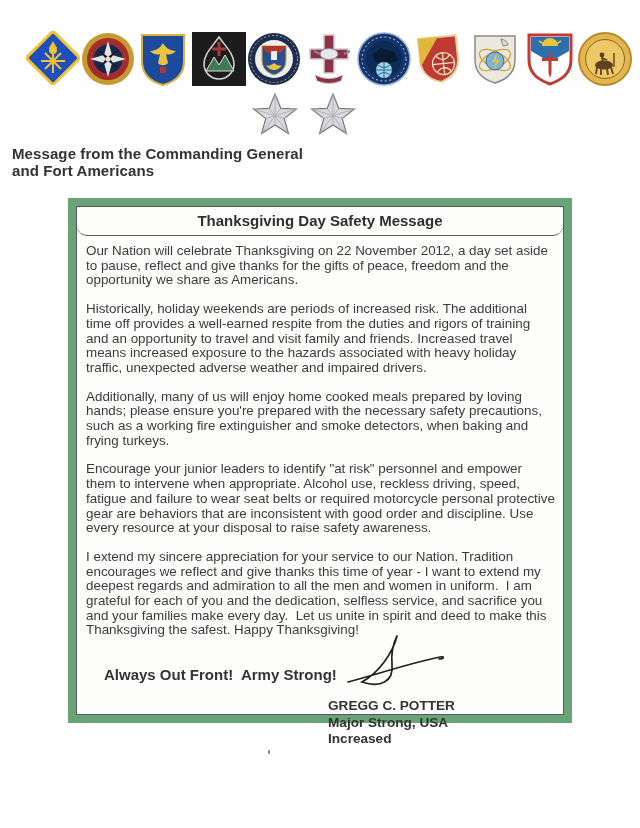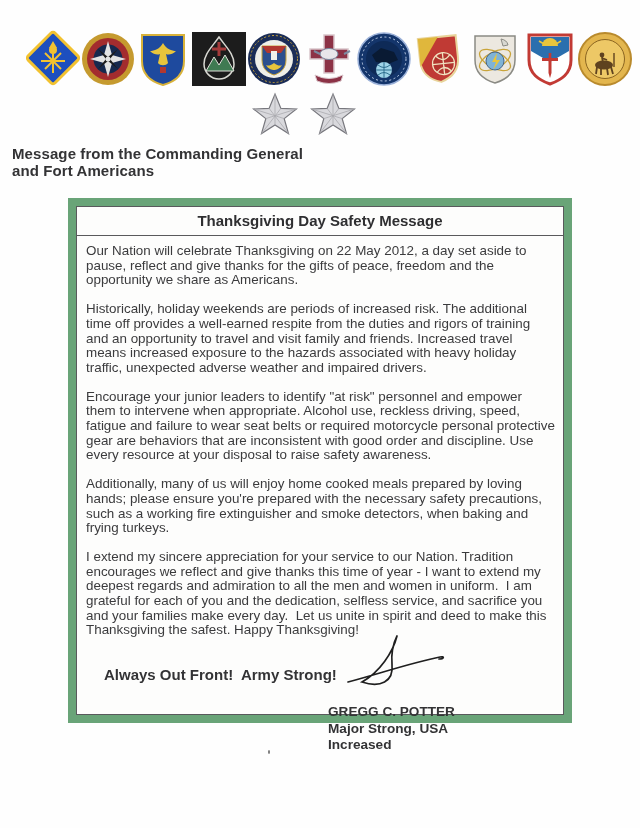--- a/index.html
+++ b/index.html
@@ -38,37 +38,37 @@
   }
   #message-inner{
     box-sizing:border-box;width:100%;height:100%;
     border:1px solid #59595c;
     display:flex;flex-direction:column;
   }
   #box-title{
     flex:0 0 auto;
     border-bottom:1px solid #59595c;
     text-align:center;font-weight:bold;font-size:15px;
-    padding:5px 0 6px 0;color:#2f2f31;
+    padding:5px 0 6px 0;color:#2f2f31;border-radius:10px;
   }
   #box-body{
     flex:1 1 auto;
     padding:8px 8px 0 9px;
     font-size:13.4px;line-height:14.7px;color:#3b3b3d;
   }
   #box-body p{margin:0 0 14px 0;}
   #closing-row{position:relative;margin-top:2px;height:118px;}
   #motto{
     position:absolute;left:18px;top:16px;
     font-weight:bold;font-size:15px;color:#333335;
   }
   #signature-scrawl{position:absolute;left:248px;top:-18px;}
   #signature-block{
     position:absolute;left:242px;top:46px;
-    font-weight:bold;font-size:13.6px;line-height:16.5px;color:#333335;margin-top:6px;
+    font-weight:bold;font-size:13.6px;line-height:16.5px;color:#333335;
   }
   .speck{position:absolute;background:#777;border-radius:50%;}
 </style>
 </head>
 <body>
 
 <div id="page">
 
   <div id="insignia-row">
 
@@ -198,24 +198,24 @@
     <div>Message from the Commanding General</div>
     <div>and Fort Americans</div>
   </div>
 
   <div id="message-box">
     <div id="message-inner">
 
       <div id="box-title">Thanksgiving Day Safety Message</div>
 
       <div id="box-body">
-        <p>Our Nation will celebrate Thanksgiving on 22 May 2012, a day set aside to pause, reflect and give thanks for the gifts of peace, freedom and the opportunity we share as Americans.</p>
+        <p>Our Nation will celebrate Thanksgiving on 22 November 2012, a day set aside to pause, reflect and give thanks for the gifts of peace, freedom and the opportunity we share as Americans.</p>
         <p>Historically, holiday weekends are periods of increased risk. The additional time off provides a well-earned respite from the duties and rigors of training and an opportunity to travel and visit family and friends. Increased travel means increased exposure to the hazards associated with heavy holiday traffic, unexpected adverse weather and impaired drivers.</p>
+        <p>Additionally, many of us will enjoy home cooked meals prepared by loving hands; please ensure you're prepared with the necessary safety precautions, such as a working fire extinguisher and smoke detectors, when baking and frying turkeys.</p>
         <p>Encourage your junior leaders to identify "at risk" personnel and empower them to intervene when appropriate. Alcohol use, reckless driving, speed, fatigue and failure to wear seat belts or required motorcycle personal protective gear are behaviors that are inconsistent with good order and discipline. Use every resource at your disposal to raise safety awareness.</p>
-        <p>Additionally, many of us will enjoy home cooked meals prepared by loving hands; please ensure you're prepared with the necessary safety precautions, such as a working fire extinguisher and smoke detectors, when baking and frying turkeys.</p>
         <p>I extend my sincere appreciation for your service to our Nation. Tradition encourages we reflect and give thanks this time of year - I want to extend my deepest regards and admiration to all the men and women in uniform.&nbsp; I am grateful for each of you and the dedication, selfless service, and sacrifice you and your families make every day.&nbsp; Let us unite in spirit and deed to make this Thanksgiving the safest. Happy Thanksgiving!</p>
 
         <div id="closing-row">
           <div id="motto">Always Out Front!&nbsp; Army Strong!</div>
 
           <svg id="signature-scrawl" width="120" height="66" viewBox="0 0 120 66">
             <path d="M63 2 C59 18 46 38 28 48 C46 54 60 48 58 30 C57 18 60 8 63 2
                      M14 48 C44 40 80 28 106 23 C111 22 110 25 105 25" fill="none" stroke="#1f1f1f" stroke-width="1.7" stroke-linecap="round"></path>
           </svg>
 

